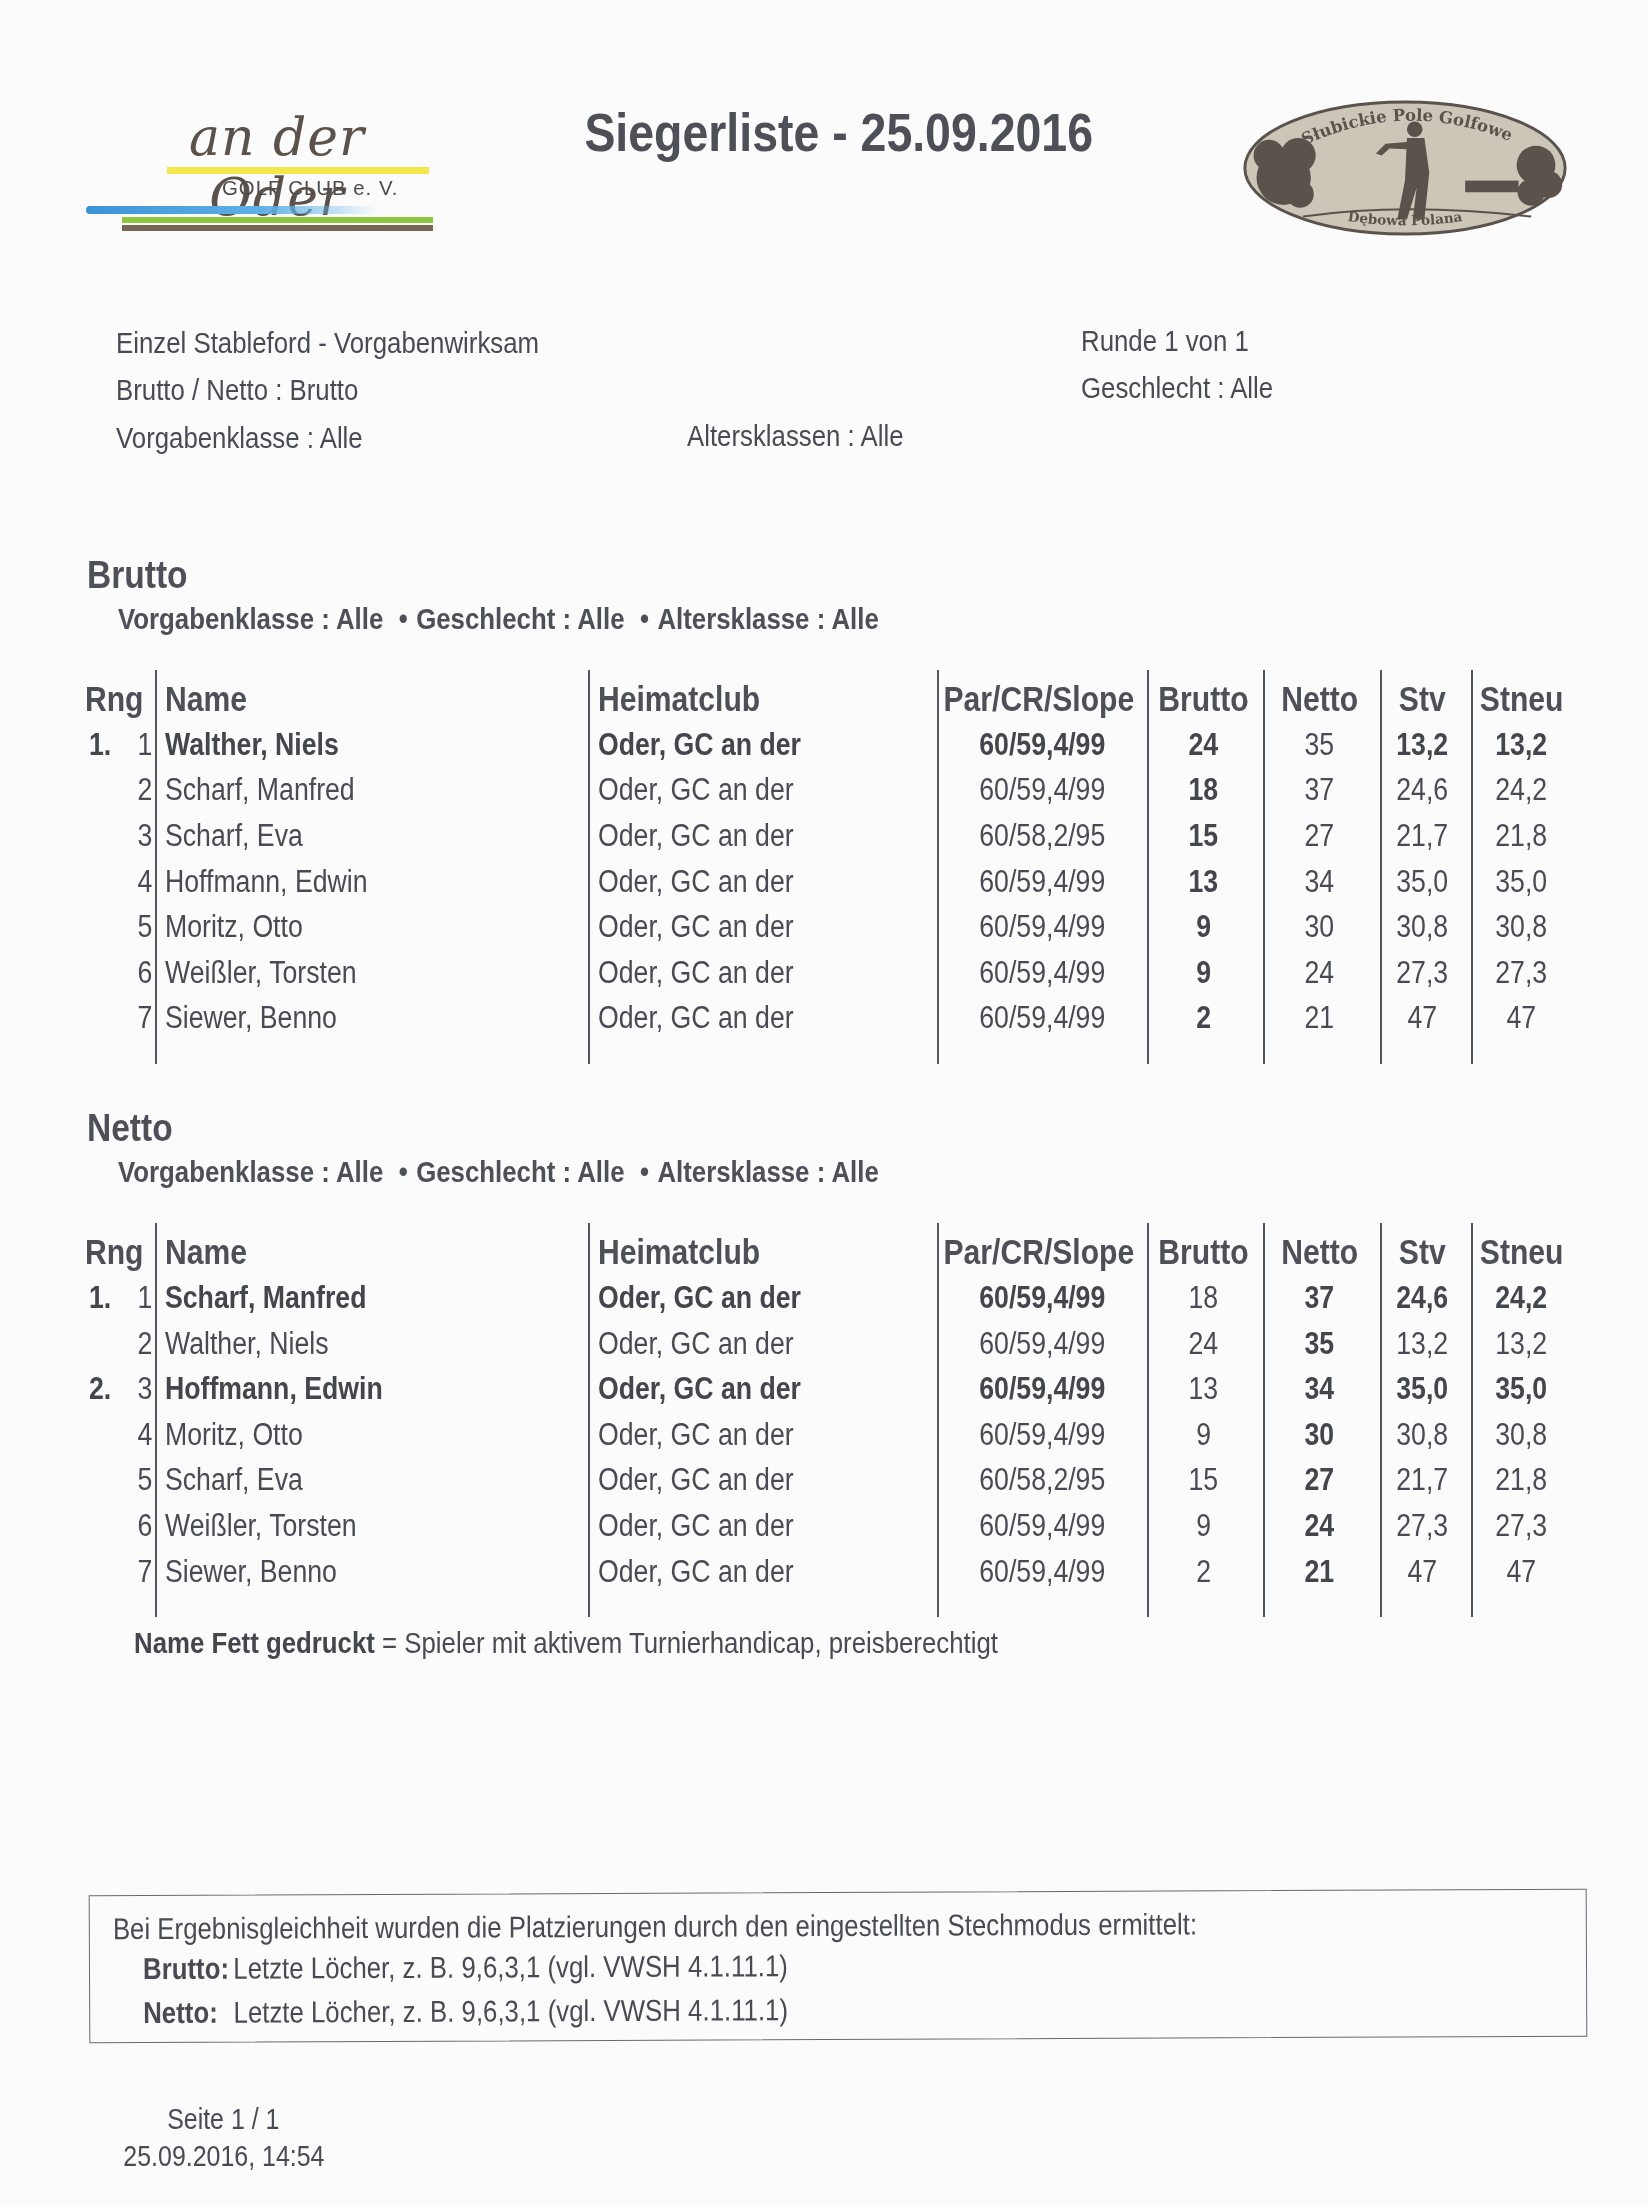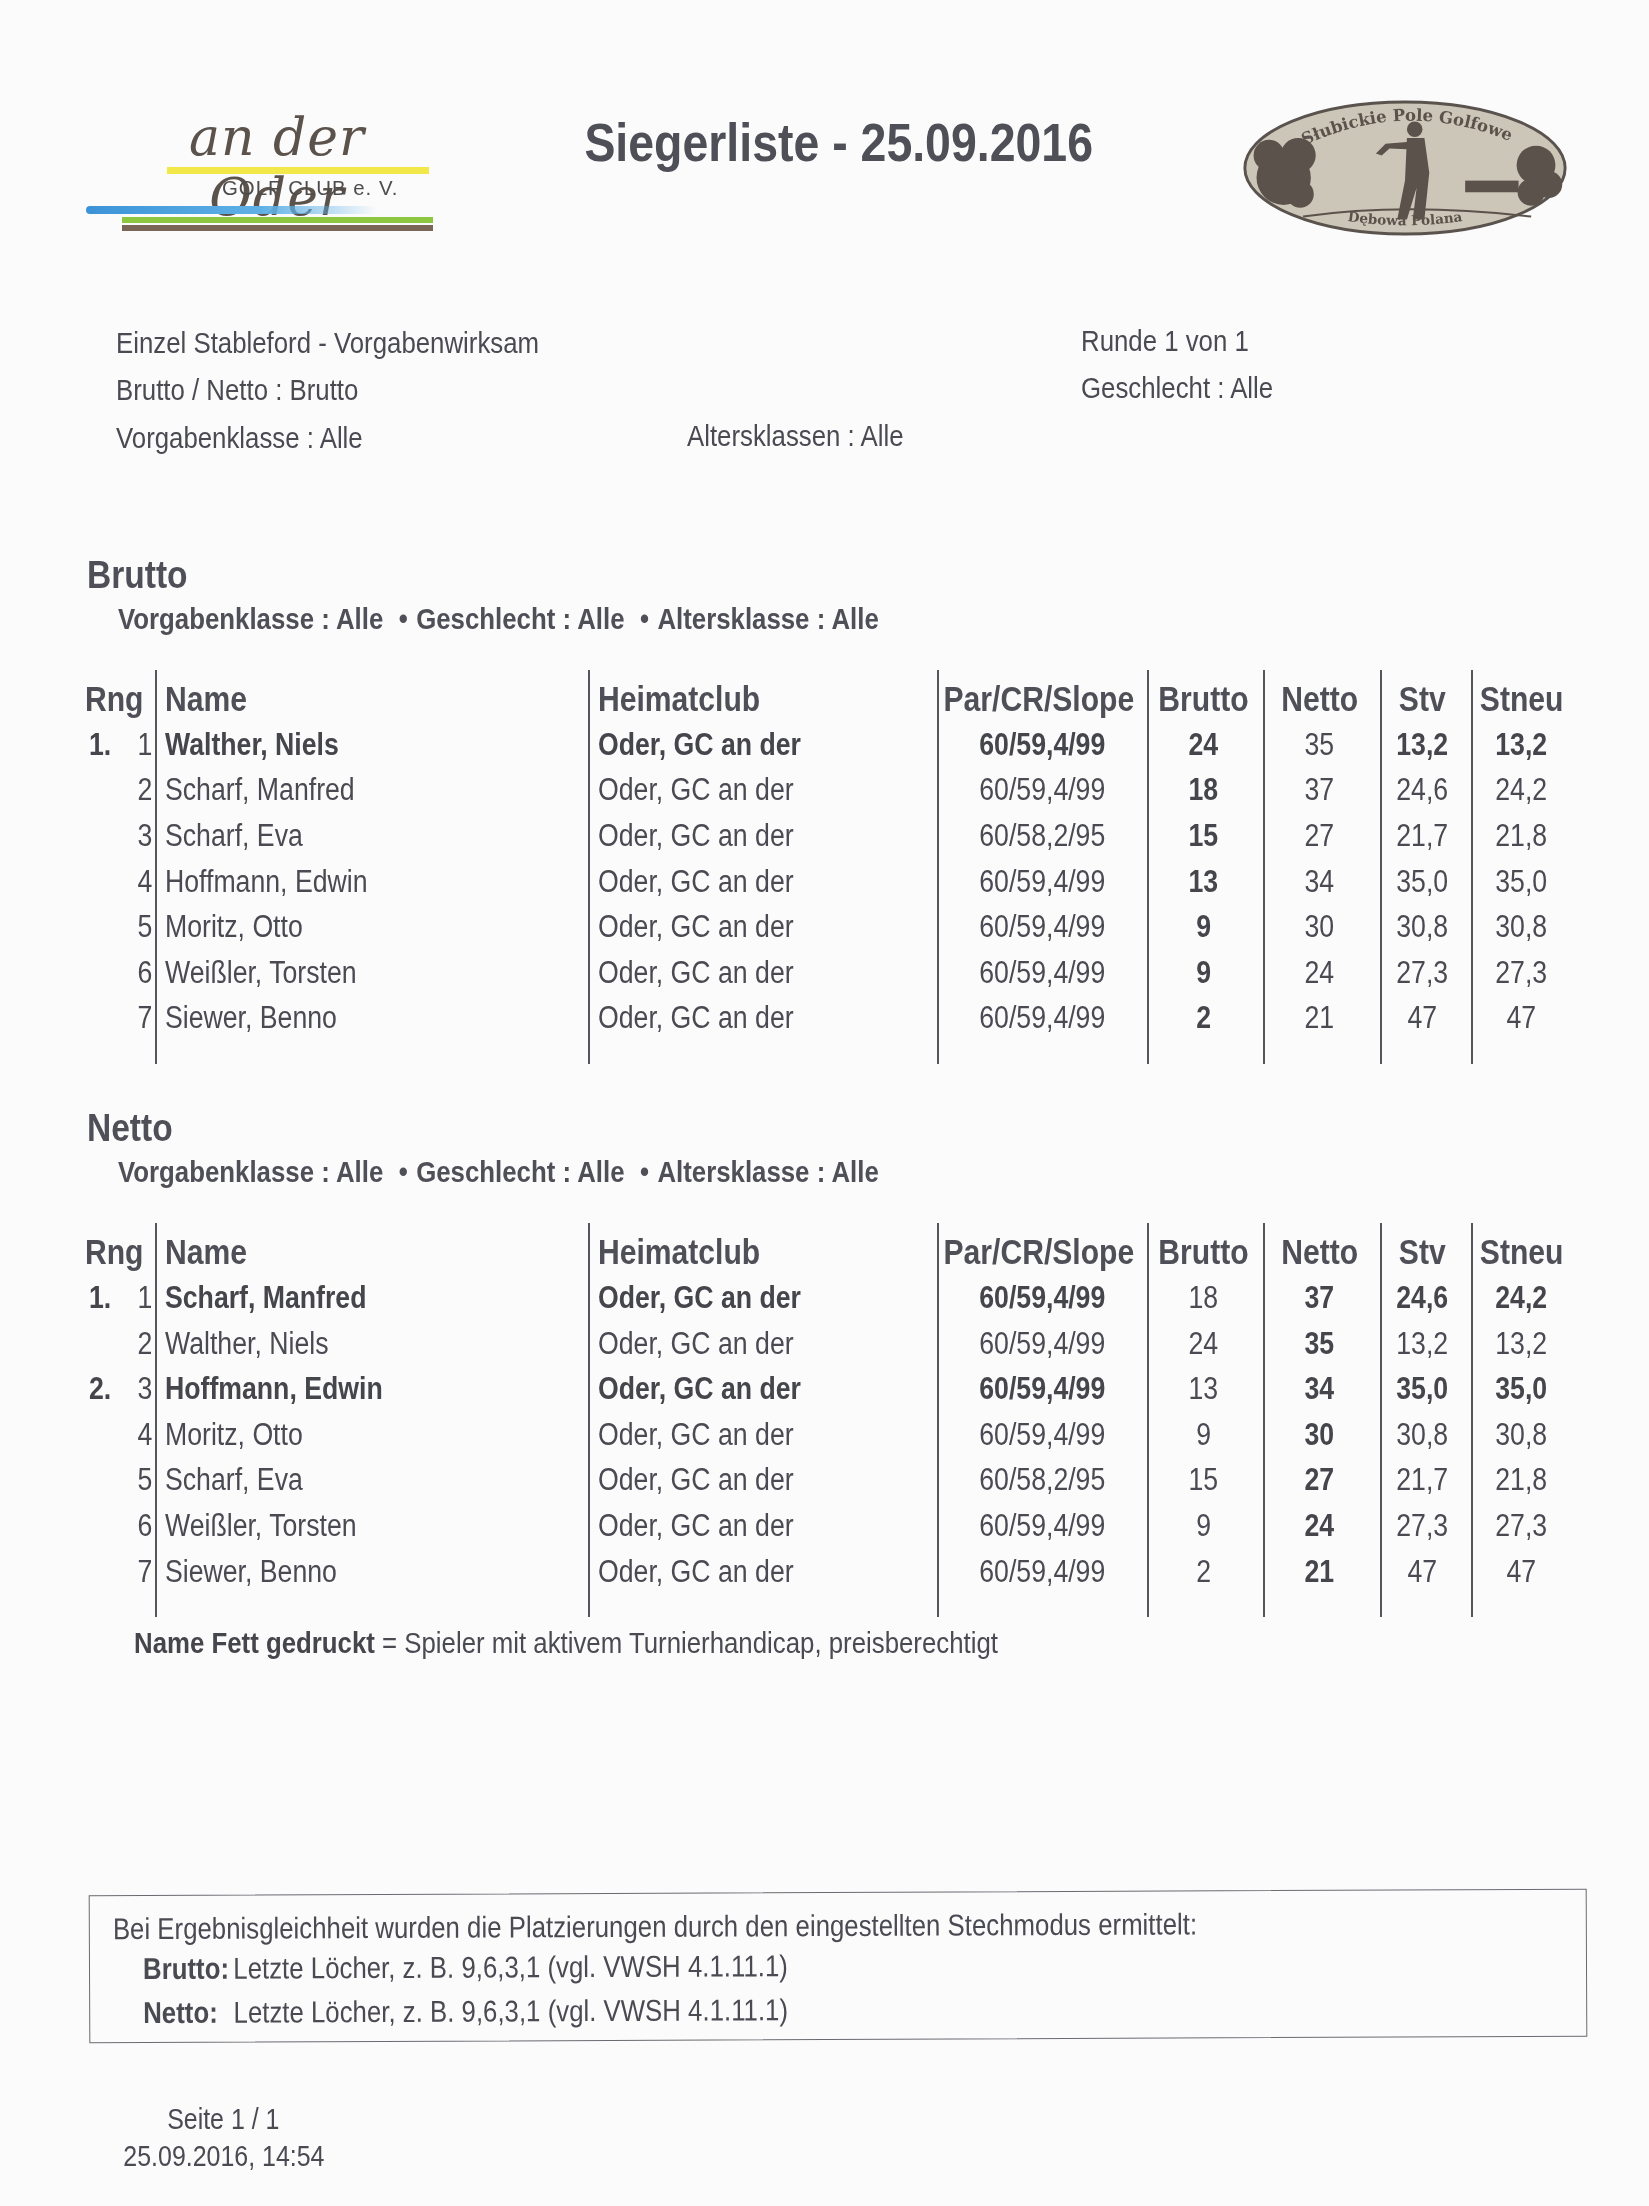--- a/index.html
+++ b/index.html
@@ -16,21 +16,21 @@
   
   #logo-left { left:78px; top:107px; width:349px; height:136px;text-align:center; }
   #logo-left .script { position:absolute; left:49px; top:0; font-family:"DejaVu Serif", serif; font-style:italic; font-size:52px; color:#5b524b; letter-spacing:1px; }
   #logo-left .yellow { position:absolute; left:89px; top:60px; width:262px; height:6.8px; background:#f3e84a; }
   #logo-left .gc { position:absolute; left:144px; top:70px; font-size:20.4px; color:#4e4b4b; letter-spacing:1px; }
   #logo-left .blue { position:absolute; left:7.8px; top:99px; width:291px; height:7.8px; background:linear-gradient(90deg,#3b93d7 0%,#5fb0e6 60%,rgba(120,190,235,0) 100%); border-radius:3.9px; }
   #logo-left .green { position:absolute; left:44px; top:110px; width:311px; height:5.8px; background:#8dc63f; }
   #logo-left .brown { position:absolute; left:44px; top:118px; width:311px; height:5.8px; background:#7a6657; }
 
   
-  #title-block { left:543px; top:107px; width:582px; text-align:center; }
+  #title-block { left:543px; top:97px; width:582px; text-align:center; }
   #title-block div { font-size:54px; font-weight:bold; color:#4f4f58; line-height:70px; }
 
   
   #logo-right { left:1240px; top:95px; width:330px; height:146px; }
 
   
   .meta { font-size:30px; color:#4a4a52; }
 
   .section-title { font-size:39px; font-weight:bold; color:#4f4f58; }
   .filter-line { font-size:30px; font-weight:bold; color:#4f4f58; }

